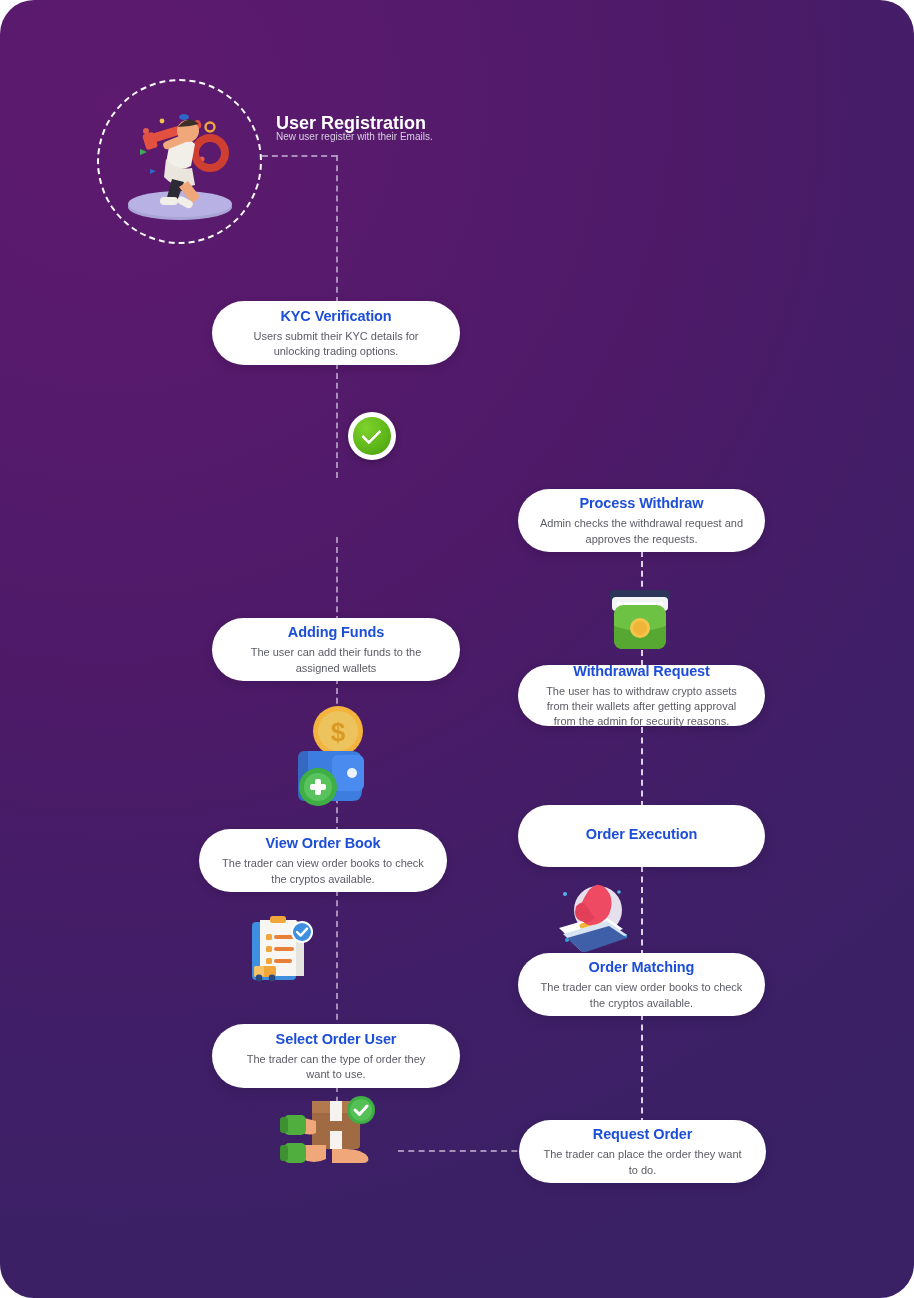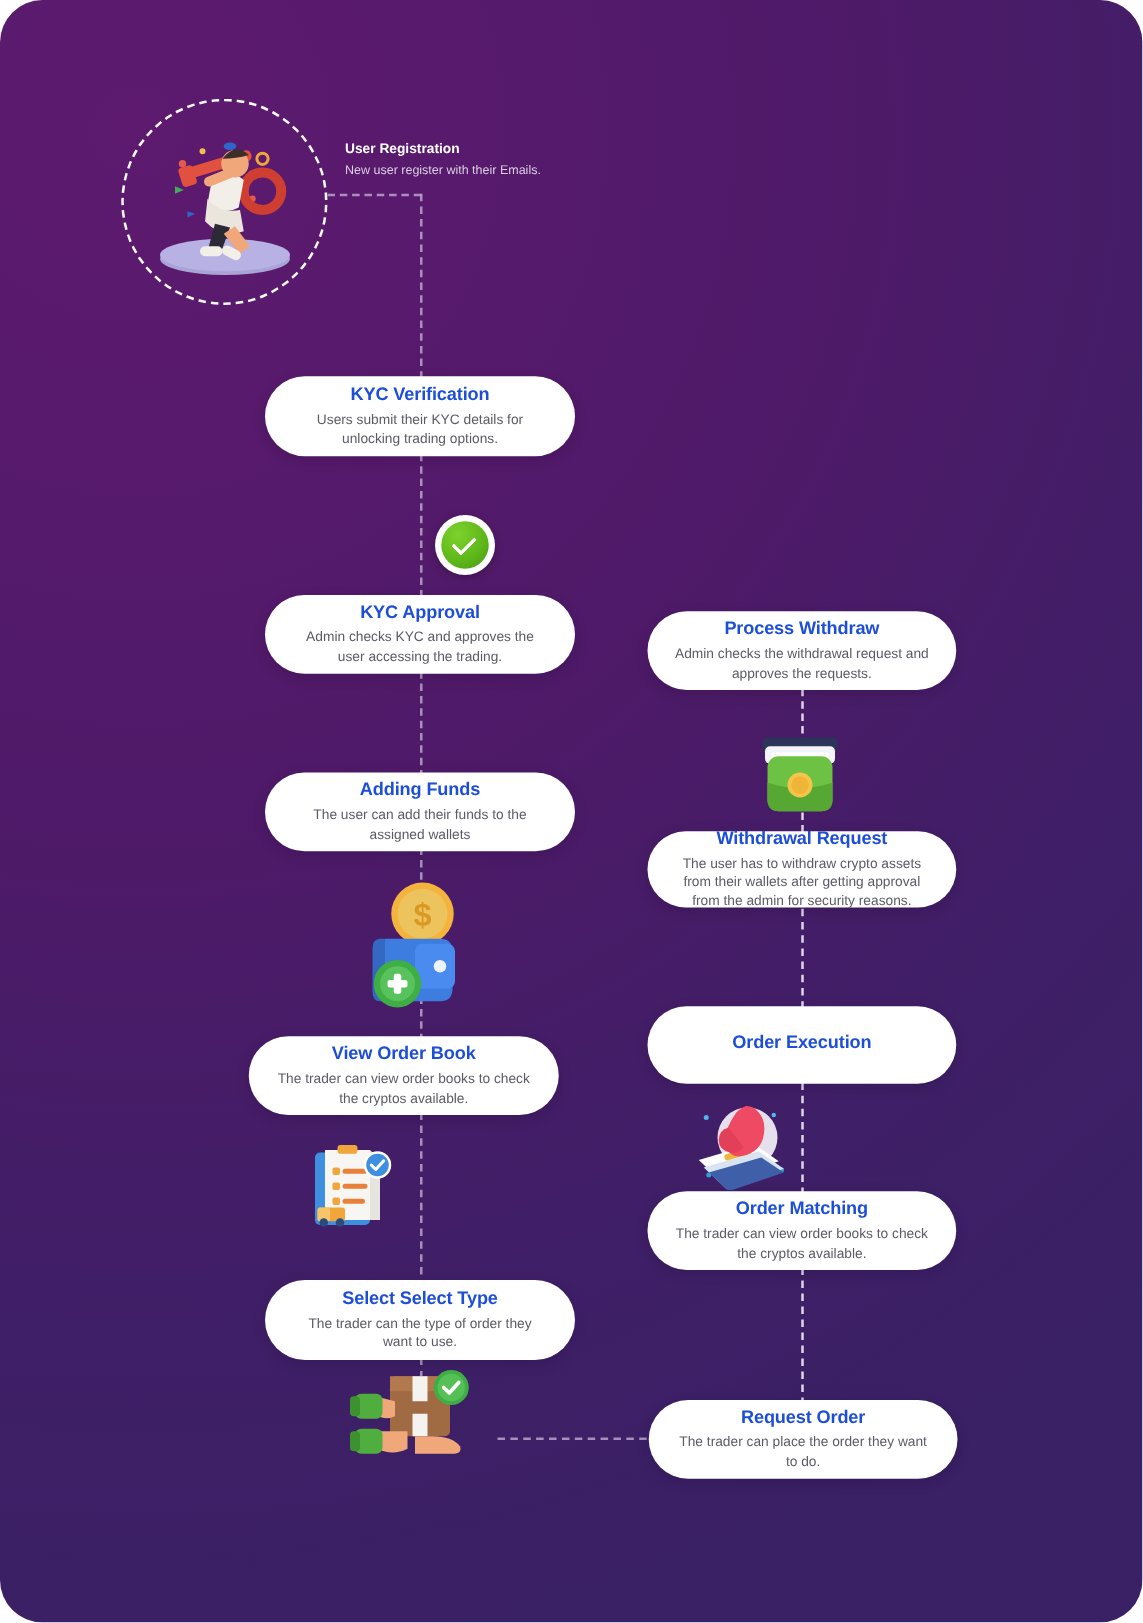--- a/index.html
+++ b/index.html
@@ -87,21 +87,21 @@
 
   
   .dashed-circle {
     position: absolute;
     border-radius: 50%;
     border: 2px dashed #ffffff;
     box-sizing: border-box;
   }
   .intro-title {
     position: absolute;
-    font-size: 11px;
+    font-size: 18px;
     font-weight: bold;
     color: #ffffff;
     white-space: nowrap;
   }
   .intro-sub {
     position: absolute;
     font-size: 10px;
     color: #d9cee2;
     white-space: nowrap;
   }
@@ -193,37 +193,33 @@
     </div>
 
     <div class="intro-title" style="left:276px; top:113px;">User Registration</div>
     <div class="intro-sub" style="left:276px; top:131px;">New user register with their Emails.</div>
 
     <div class="card" style="left:212px; top:301px; width:248px; height:64px;">
       <div class="c-title">KYC Verification</div>
       <div class="c-desc">Users submit their KYC details for unlocking trading options.</div>
     </div>
 
-    <div class="card" style="left:212px; top:476px; width:248px; height:63px;">
-      <div class="c-title">KYC Approval</div>
-      <div class="c-desc">Admin checks KYC and approves the user accessing the trading.</div>
-    </div>
 
     <div class="card" style="left:212px; top:618px; width:248px; height:63px;">
       <div class="c-title">Adding Funds</div>
       <div class="c-desc">The user can add their funds to the assigned wallets</div>
     </div>
 
     <div class="card" style="left:199px; top:829px; width:248px; height:63px;">
       <div class="c-title">View Order Book</div>
       <div class="c-desc">The trader can view order books to check the cryptos available.</div>
     </div>
 
     <div class="card" style="left:212px; top:1024px; width:248px; height:64px;">
-      <div class="c-title">Select Select Type</div>
+      <div class="c-title">Select Order User</div>
       <div class="c-desc">The trader can the type of order they want to use.</div>
     </div>
 
     <div class="card" style="left:518px; top:489px; width:247px; height:63px;">
       <div class="c-title">Process Withdraw</div>
       <div class="c-desc">Admin checks the withdrawal request and approves the requests.</div>
     </div>
 
     <div class="card" style="left:518px; top:665px; width:247px; height:61px;">
       <div class="c-title">Withdrawal Request</div>

